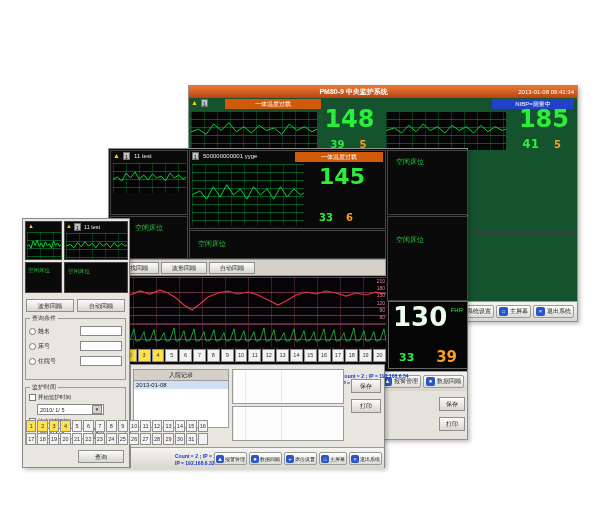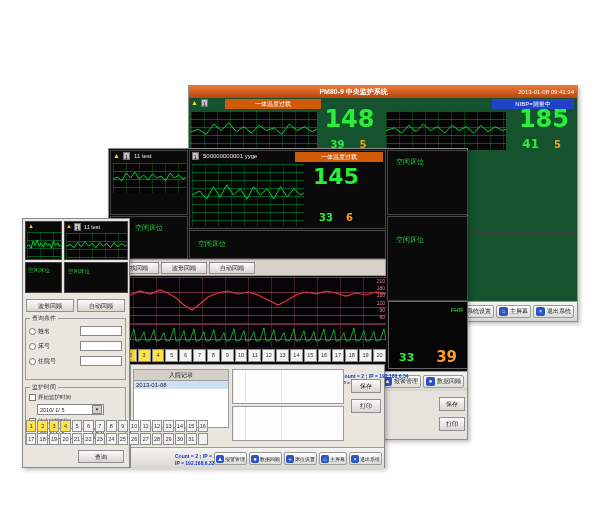--- a/index.html
+++ b/index.html
@@ -178,21 +178,21 @@
 
     <div class="abs blackpanel" style="left:80px;top:1px;width:197px;height:79px;">
       <span class="abs numbox" style="left:2px;top:1px;">1</span>
       <span class="abs bedname" style="left:13px;top:2px;">500000000001 yyge</span>
       <div class="abs alarmbanner" style="right:2px;top:1px;width:88px;height:10px;">一体温度过载</div>
       <div class="abs wave grn-grid" style="left:2px;top:13px;width:112px;height:62px;">
         <svg viewBox="0 0 100 30" preserveAspectRatio="none">
             <polyline points="0,15 7,13 13,17 19,11 25,16 31,10 37,15 43,12 49,17 55,11 61,15 67,12 73,17 79,11 85,16 91,12 97,15 100,14" fill="none" stroke="#00d838" stroke-width="1" vector-effect="non-scaling-stroke"></polyline>
           </svg>
       </div>
-      <span class="bignum" style="right:26px;top:15px;font-size:22px;">145</span>
+      <span class="bignum" style="right:20px;top:15px;font-size:22px;">145</span>
       <span class="sub green" style="right:52px;bottom:5px;font-size:10px;">33</span>
       <span class="sub orange" style="right:32px;bottom:5px;font-size:10px;">6</span>
     </div>
 
     <div class="abs blackpanel" style="left:278px;top:1px;width:81px;height:65px;">
       <span class="idletext" style="left:8px;top:6px;">空闲床位</span>
     </div>
     <div class="abs blackpanel" style="left:1px;top:67px;width:78px;height:43px;">
       <span class="idletext" style="left:24px;top:6px;">空闲床位</span>
     </div>
@@ -317,20 +317,21 @@
         <div class="nbox">
           <span>19</span>
         </div>
 
         <div class="nbox">
           <span>20</span>
         </div>
       </div>
 
     <div class="abs" style="left:279px;top:152px;width:80px;height:68px;background:#050505;border:1px solid #666;">
+      <span class="abs" style="left:4px;top:2px;font-size:26px;font-weight:bold;color:#eaffea;line-height:1;font-family:'DejaVu Sans',sans-serif;">130</span>
       <span class="abs green" style="right:4px;top:5px;font-size:6px;">FHR</span>
       <span class="sub green" style="left:10px;bottom:5px;font-size:11px;">33</span>
       <span class="sub orange" style="right:10px;bottom:3px;font-size:15px;">39</span>
     </div>
 
     <div class="abs toolbar" style="left:0;top:222px;width:358px;height:20px;">
       <div class="count" style="left:237px;top:4px;">
         <div>Count = 2；IP = 192.168.6.34</div>
         <div>IP = 192.168.6.33</div>
       </div>

